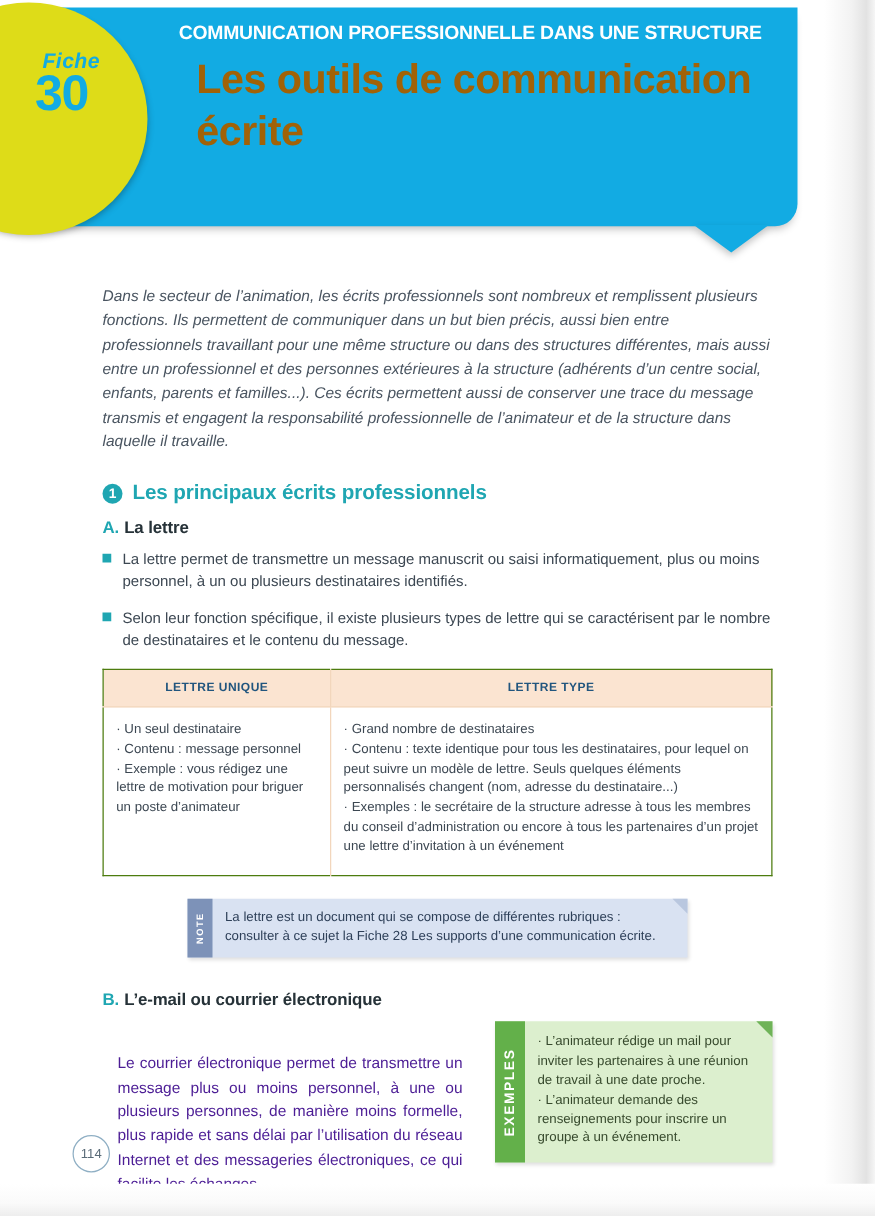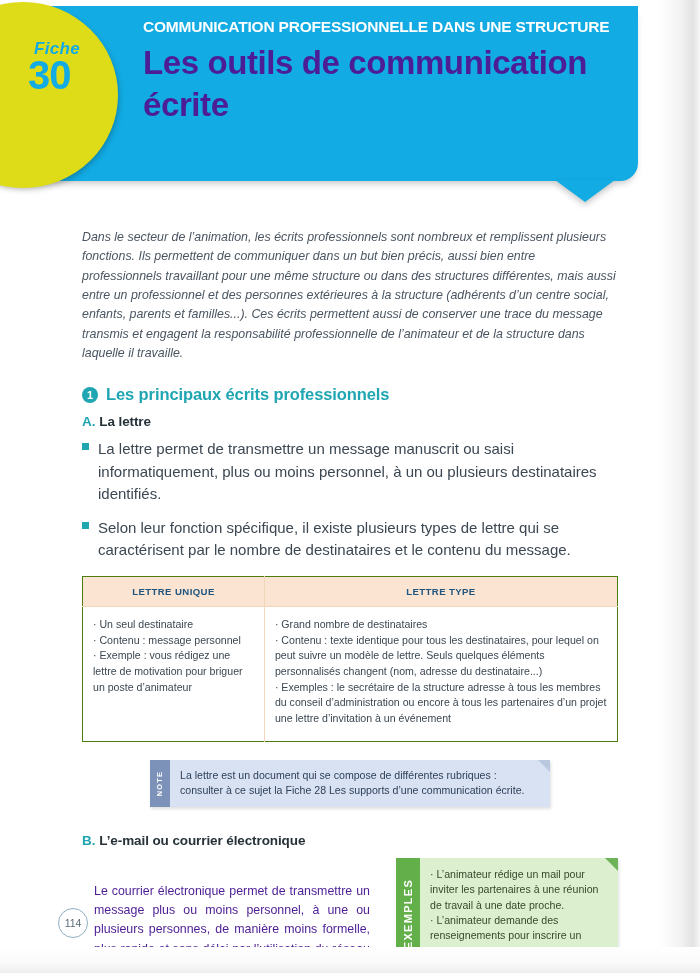--- a/index.html
+++ b/index.html
@@ -100,23 +100,23 @@
     left: 143px;
     top: 18px;
     color: #ffffff;
     font-size: 15.5px;
     font-weight: bold;
     letter-spacing: -0.2px;
     white-space: nowrap;
   }
   .banner-title {
     position: absolute;
-    left: 143px;
+    left: 157px;
     top: 42px;
-    color: #4c1d95;
+    color: #a16207;
     font-size: 33px;
     font-weight: bold;
     line-height: 1.28;
     letter-spacing: -0.4px;
     width: 480px;
   }
 
   
   .content {
     position: absolute;
@@ -169,21 +169,21 @@
     font-weight: bold;
   }
   .sub-text {
     color: #263238;
     font-weight: bold;
     margin-left: 4px;
   }
 
   .bullet-p {
     position: relative;
-    font-size: 15px;
+    font-size: 12px;
     line-height: 1.5;
     color: #3c4752;
     margin: 0 0 11px 0;
     padding-left: 16px;
   }
   .bullet-p::before {
     content: "";
     position: absolute;
     left: 0;
     top: 5px;

